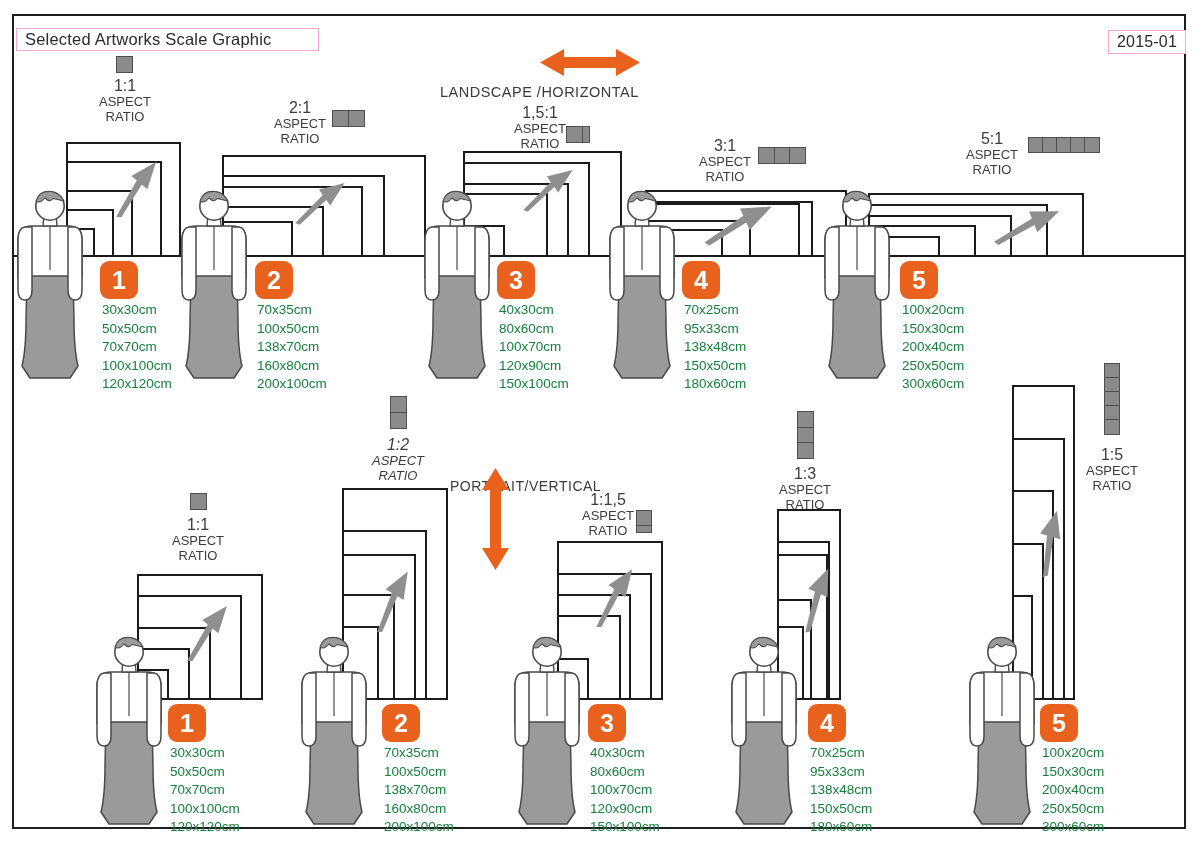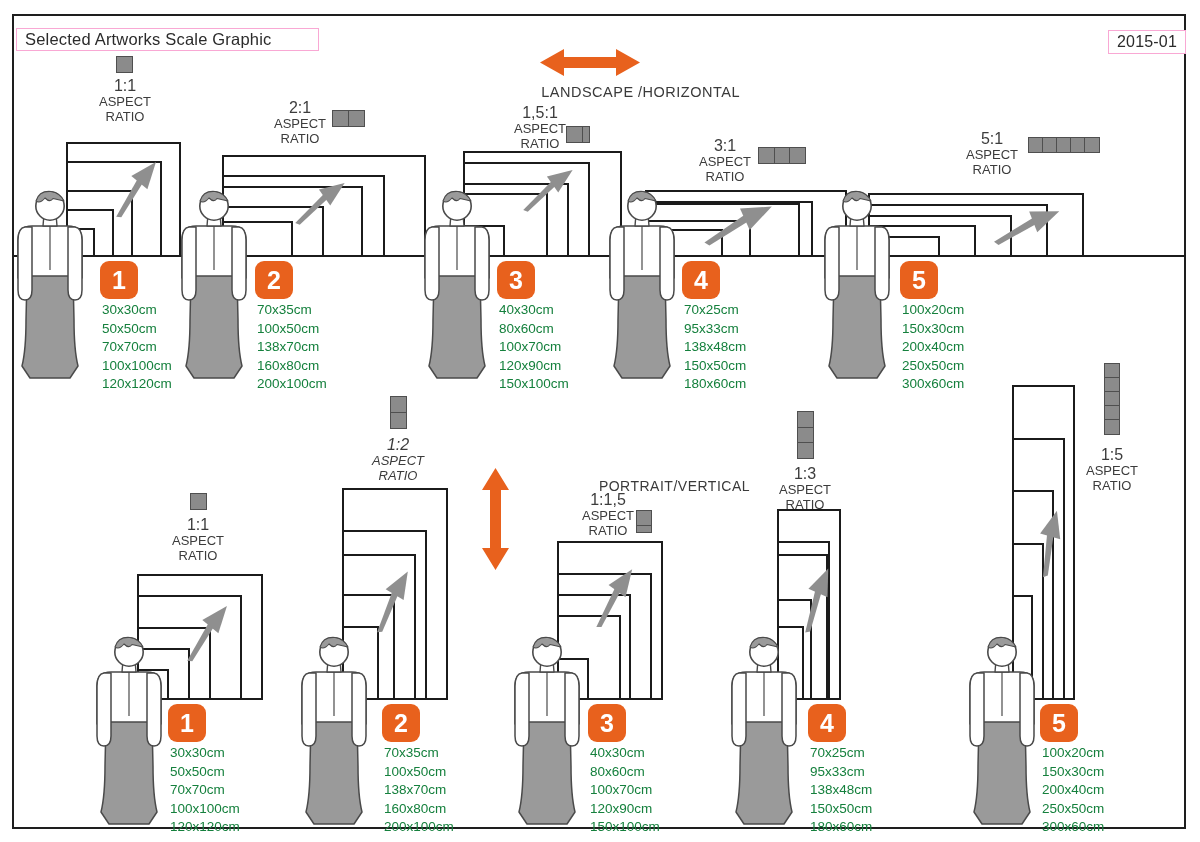--- a/index.html
+++ b/index.html
@@ -13,21 +13,21 @@
     display:flex;align-items:center;font-size:16.5px;letter-spacing:.2px;color:#2b2b2b;margin-top:8px;
   }
   .badge{
     position:absolute;width:38px;height:38px;border-radius:9px;
     display:flex;align-items:center;justify-content:center;
     color:#fff;font-size:25px;font-weight:bold;
   }
   .szlist{position:absolute;font-size:13.5px;line-height:18.5px;color:#15803d;white-space:nowrap;}
   .arl{position:absolute;width:120px;text-align:center;font-size:13px;line-height:15.5px;color:#3c3c3c;}
   .arl .rv{font-size:16px;}
-  .ctr{text-align:right;}
+  .ctr{text-align:left;}
   #logo-main{font-size:38px;font-weight:800;letter-spacing:-2px;color:#141414;line-height:38px;}
   #logo-top{font-size:11px;font-weight:bold;letter-spacing:4.5px;color:#7e2b1c;}
   #logo-sub{font-size:10px;letter-spacing:5px;color:#9c9c9c;}
 </style>
 </head>
 <body>
 
 <div id="stage">
 
   <div class="abs" style="left:12px;top:14px;width:1174px;height:815px;border:2px solid #1e1e1e;box-sizing:border-box;"></div>

